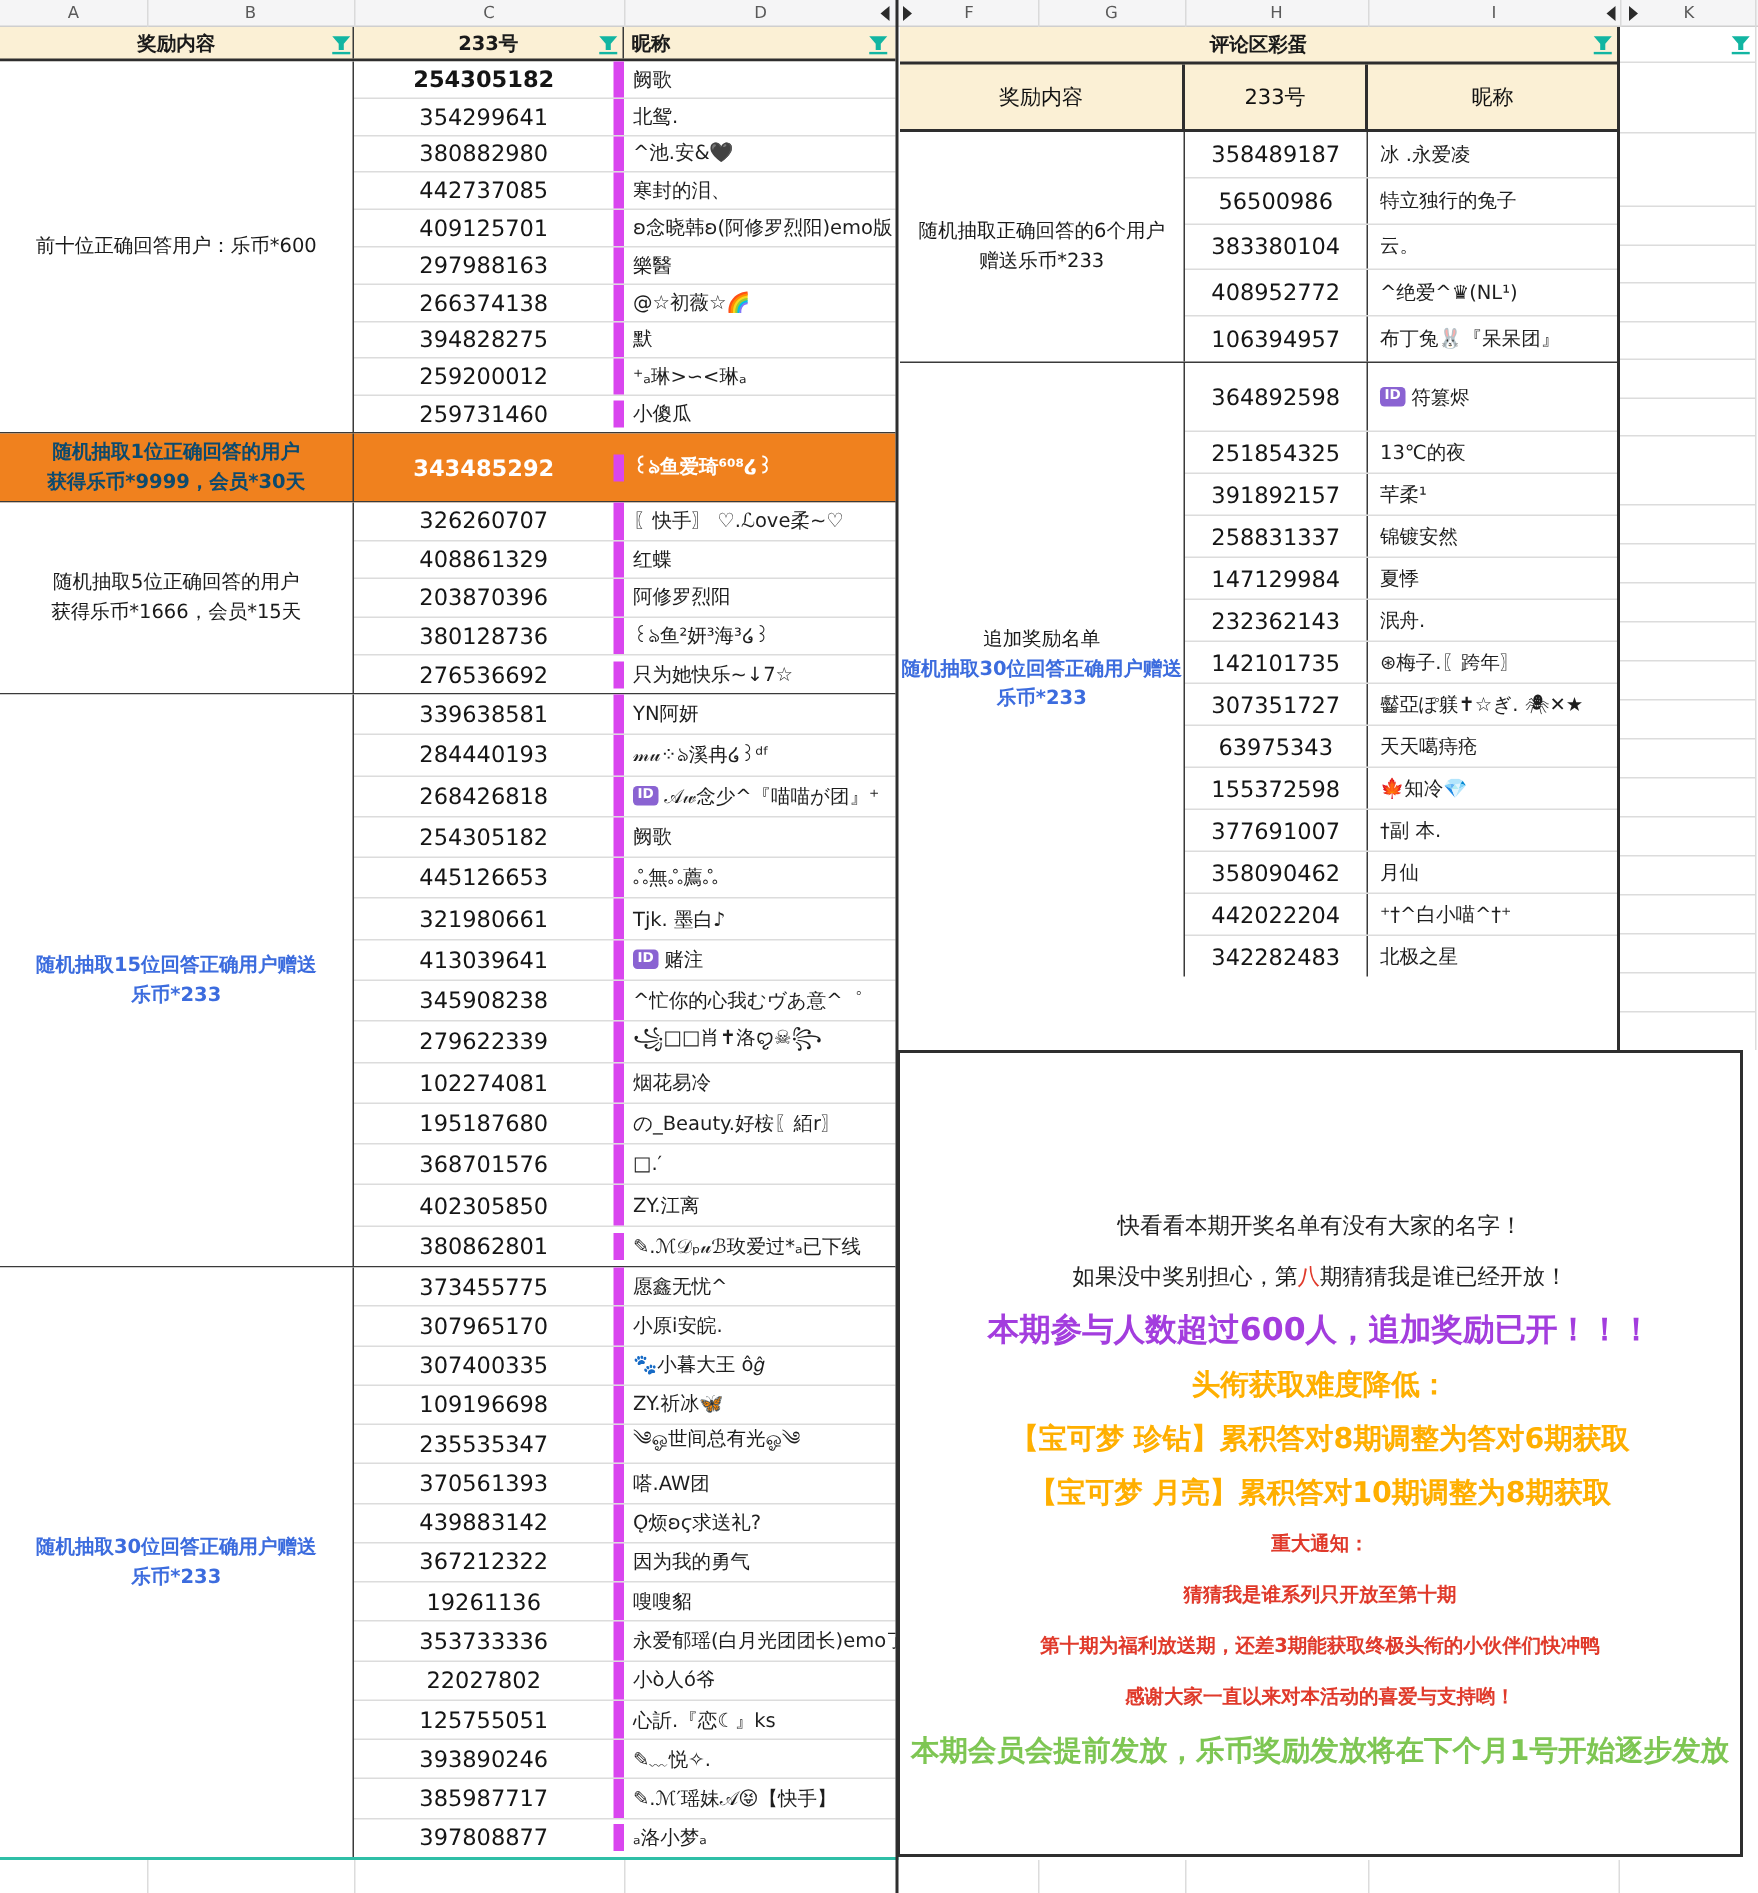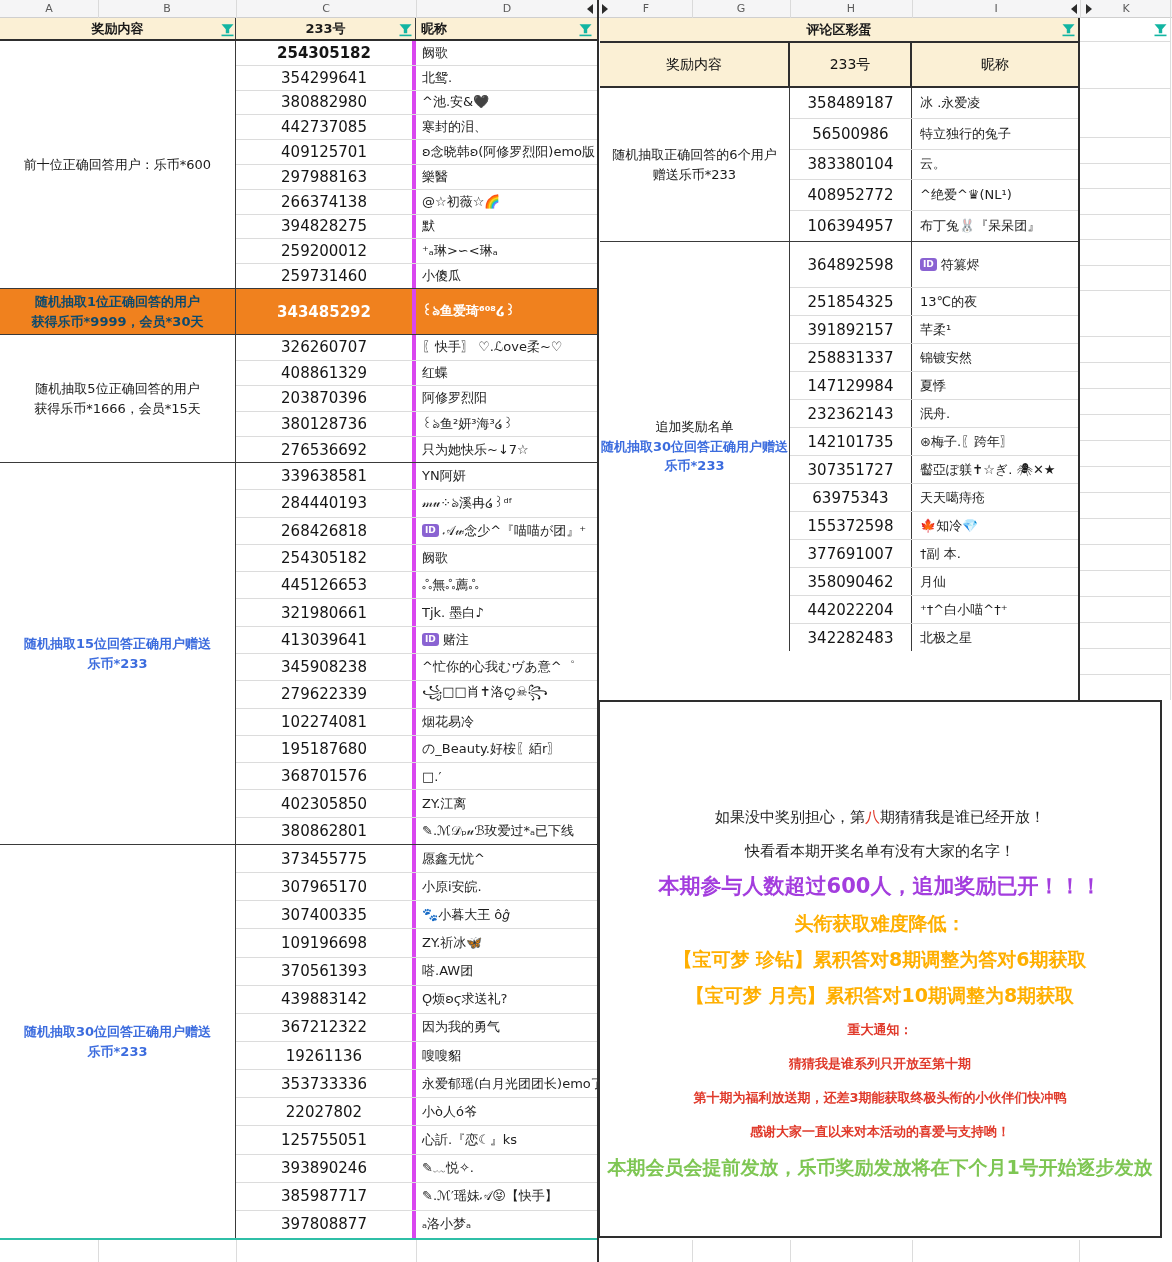--- a/index.html
+++ b/index.html
@@ -20,22 +20,22 @@
   .hc{width:180px;border-right:1px solid #3A3A3A;}
   .hd{width:181px;justify-content:flex-start;padding-left:5px;}
   .lgroup{position:absolute;left:0;width:597px;display:flex;box-sizing:border-box;border-bottom:1px solid #3A3A3A;background:#fff;}
   .lgroup.last{border-bottom:none;}
   .glabel{width:236px;box-sizing:border-box;border-right:1px solid #3A3A3A;display:flex;flex-direction:column;align-items:center;justify-content:center;font-size:13px;color:#1a1a1a;text-align:center;line-height:1.5;}
   .lgroup.blue .glabel{color:#3C6CDE;font-weight:bold;}
   .lgroup.orange{background:#F0811E;}
   .lgroup.orange .glabel{color:#0c4a6e;font-weight:bold;}
   .grows{width:361px;display:flex;flex-direction:column;}
   .grow{display:flex;box-sizing:border-box;border-bottom:1px solid #DCDCDC;flex:1;min-height:0;}
-  .grow:last-child{border-bottom:none;}
-  .cid{width:180px;box-sizing:border-box;border-right:4px solid #d946ef;display:flex;align-items:center;justify-content:center;font-size:15px;color:#151515;}
+  .grow:last-child{border-bottom:none;align-items:center;}
+  .cid{width:180px;box-sizing:border-box;border-right:7px solid #d946ef;display:flex;align-items:center;justify-content:center;font-size:15px;color:#151515;}
   .cid.b{font-weight:bold;}
   .cnick{width:181px;box-sizing:border-box;display:flex;align-items:center;padding-left:6px;font-size:13px;color:#1e1e1e;overflow:hidden;white-space:nowrap;}
   .lgroup.orange .cid,.lgroup.orange .cnick{color:#fff;font-weight:bold;}
   
   #rtable{position:absolute;left:600px;top:18px;width:480px;height:682px;box-sizing:border-box;border-right:2px solid #2E2E2E;background:#fff;}
   .rtitle{height:23px;background:#FBF0D5;display:flex;align-items:center;justify-content:center;font-size:13px;font-weight:bold;box-sizing:border-box;color:#1a1a1a;}
   .rsub{height:47px;display:flex;box-sizing:border-box;border-top:2px solid #2E2E2E;border-bottom:2px solid #2E2E2E;background:#FBF0D5;}
   .sc{box-sizing:border-box;display:flex;align-items:center;justify-content:center;font-size:14px;color:#111;}
   .sc1{width:190px;border-right:2px solid #2E2E2E;}
   .sc2{width:122px;border-right:2px solid #2E2E2E;}
@@ -279,20 +279,24 @@
             </div>
             <div class="grow">
               <div class="cid">307400335</div>
               <div class="cnick">🐾小暮大王 ô𝑔̂</div>
             </div>
             <div class="grow">
               <div class="cid">109196698</div>
               <div class="cnick">ZY.祈冰🦋</div>
             </div>
             <div class="grow">
+              <div class="cid">235535347</div>
+              <div class="cnick">༄ஓ世间总有光ஓ༄</div>
+            </div>
+            <div class="grow">
               <div class="cid">370561393</div>
               <div class="cnick">嗒.AW团</div>
             </div>
             <div class="grow">
               <div class="cid">439883142</div>
               <div class="cnick">Ǫ烦ʚϛ求送礼?</div>
             </div>
             <div class="grow">
               <div class="cid">367212322</div>
               <div class="cnick">因为我的勇气</div>
@@ -464,22 +468,22 @@
       <div class="kline" style="top: 526px;"></div>
       <div class="kline" style="top: 552px;"></div>
       <div class="kline" style="top: 578px;"></div>
       <div class="kline" style="top: 604px;"></div>
       <div class="kline" style="top: 630px;"></div>
       <div class="kline" style="top: 656px;"></div>
     </div>
 
   <div id="annc">
     <div id="annc-lines">
+        <div class="anline an-black">快看看本期开奖名单有没有大家的名字！</div>
         <div class="anline an-black"><span>如果没中奖别担心，第</span><span class="redch">八</span><span>期猜猜我是谁已经开放！</span></div>
-        <div class="anline an-black">快看看本期开奖名单有没有大家的名字！</div>
         <div class="anline an-purple">本期参与人数超过600人，追加奖励已开！！！</div>
         <div class="anline an-gold">头衔获取难度降低：</div>
         <div class="anline an-gold">【宝可梦 珍钻】累积答对8期调整为答对6期获取</div>
         <div class="anline an-gold">【宝可梦 月亮】累积答对10期调整为8期获取</div>
         <div class="anline an-red">重大通知：</div>
         <div class="anline an-red">猜猜我是谁系列只开放至第十期</div>
         <div class="anline an-red">第十期为福利放送期，还差3期能获取终极头衔的小伙伴们快冲鸭</div>
         <div class="anline an-red">感谢大家一直以来对本活动的喜爱与支持哟！</div>
         <div class="anline an-green">本期会员会提前发放，乐币奖励发放将在下个月1号开始逐步发放</div>
       </div>

